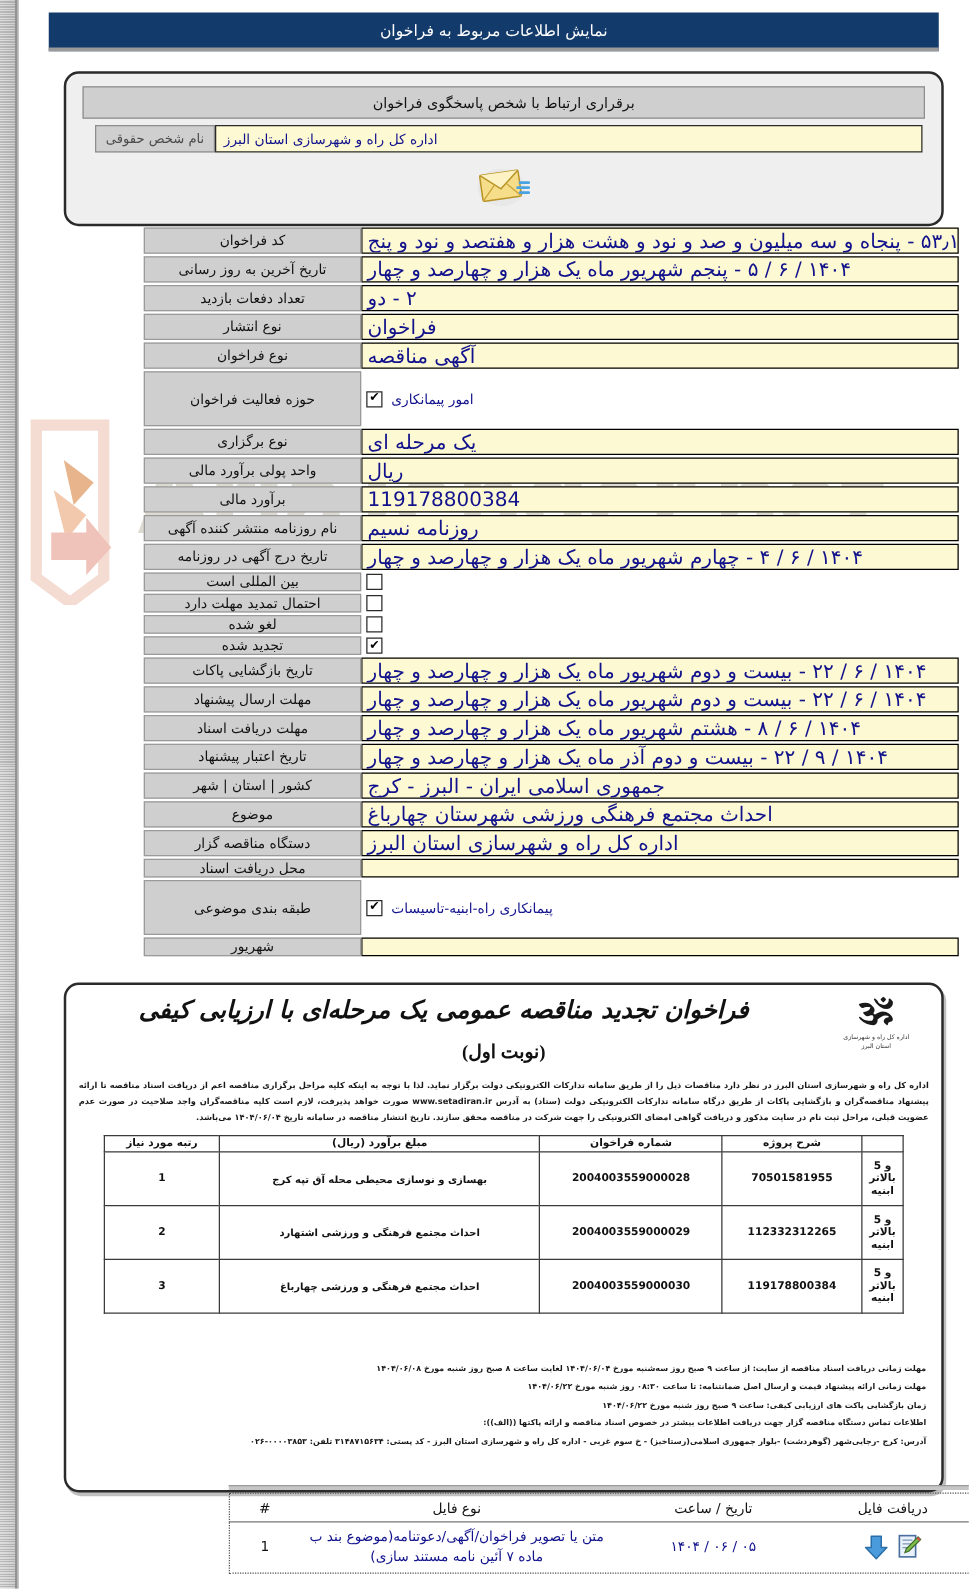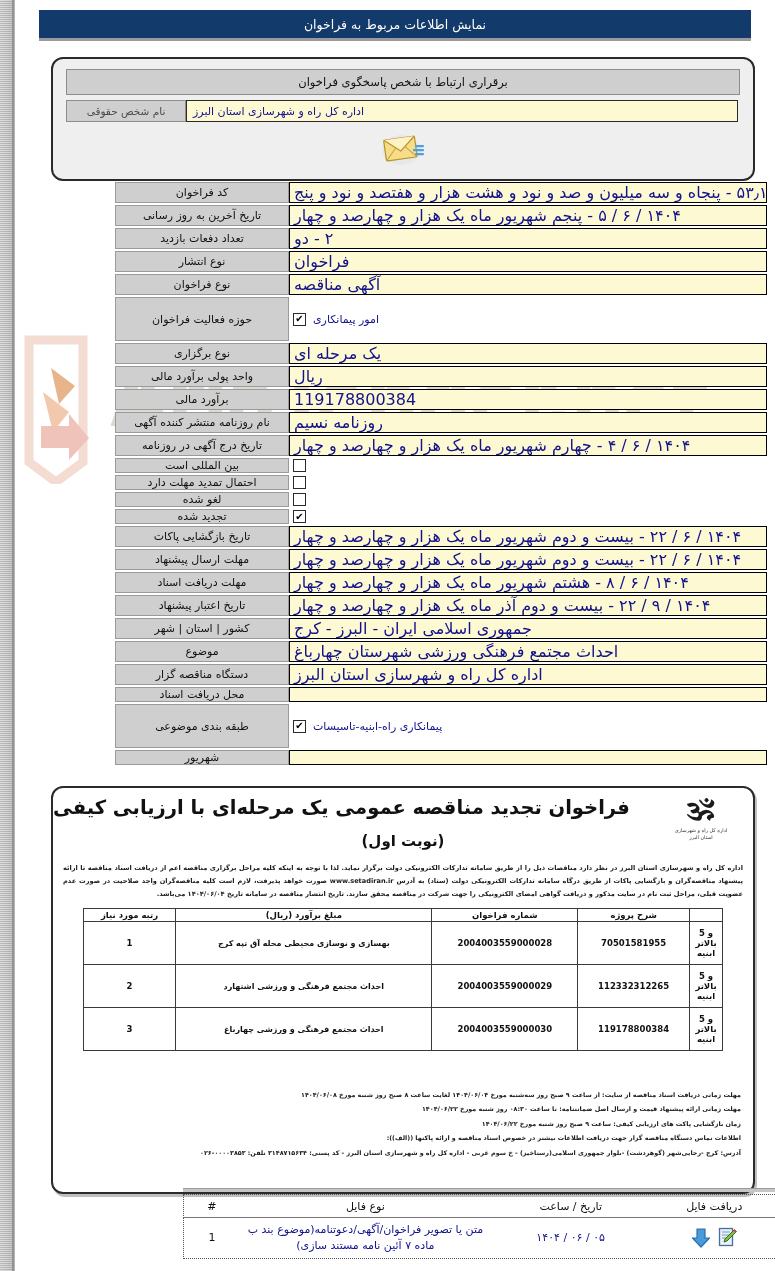--- a/index.html
+++ b/index.html
@@ -65,23 +65,23 @@
     position:absolute;left:13px;top:10px;width:672px;height:24px;
     background:#cfcfcf;border:1px solid #8d8d8d;
     display:flex;align-items:center;justify-content:center;
     font-size:11.5px;color:#111;
   }
   .contact-row{
     position:absolute;left:13px;top:41px;width:672px;height:22px;
     display:flex;flex-direction:row;
   }
   .contact-label{
-    width:120px;height:22px;background:#cfcfcf;border:1px solid #8d8d8d;
+    width:96px;height:22px;background:#cfcfcf;border:1px solid #8d8d8d;
     display:flex;align-items:center;justify-content:center;
-    font-size:10.5px;color:#4b4b4b;box-sizing:border-box;
+    font-size:10.5px;color:#4b4b4b;box-sizing:border-box;margin-left:10px;
   }
   .contact-value{
     flex:1;height:22px;background:#fdf9d2;border:1px solid #2a2a2a;
     display:flex;align-items:center;justify-content:flex-end;
     padding-left:6px;padding-right:6px;box-sizing:border-box;
     color:#11128c;font-size:11px;
   }
   .mail-wrap{
     position:absolute;left:0;right:0;top:70px;height:40px;
     display:flex;align-items:center;justify-content:center;
@@ -134,26 +134,27 @@
     font-family:"DejaVu Sans","Liberation Sans",sans-serif;
   }
   .emblem{
     position:absolute;right:20px;top:6px;width:64px;height:56px;
     display:flex;flex-direction:column;align-items:center;justify-content:flex-start;
   }
   .emblem-glyph{font-size:30px;line-height:30px;color:#1a1a1a;font-weight:bold;}
   .emblem-sub{font-size:5px;color:#333;margin-top:3px;text-align:center;line-height:1.3;}
   .ann-title{
     position:absolute;left:0;right:96px;top:8px;
-    text-align:left;font-size:19.5px;font-weight:bold;color:#111;
+    text-align:center;font-size:19.5px;font-weight:bold;color:#111;
     letter-spacing:-.3px;
+    font-style:italic;
   }
   .ann-sub{
     position:absolute;left:0;right:0;top:44px;
-    text-align:center;font-size:15px;font-weight:bold;color:#111;
+    text-align:center;font-size:15px;font-weight:bold;color:#111;font-family:Liberation Serif, serif;
   }
   .ann-body{
     position:absolute;left:10px;right:10px;top:74px;
     font-size:6.6px;line-height:1.95;color:#1a1a1a;text-align:justify;
     font-weight:bold;
   }
   .ann-table{
     position:absolute;left:30px;right:30px;top:120px;
     border-collapse:collapse;width:calc(100% - 60px);
   }

